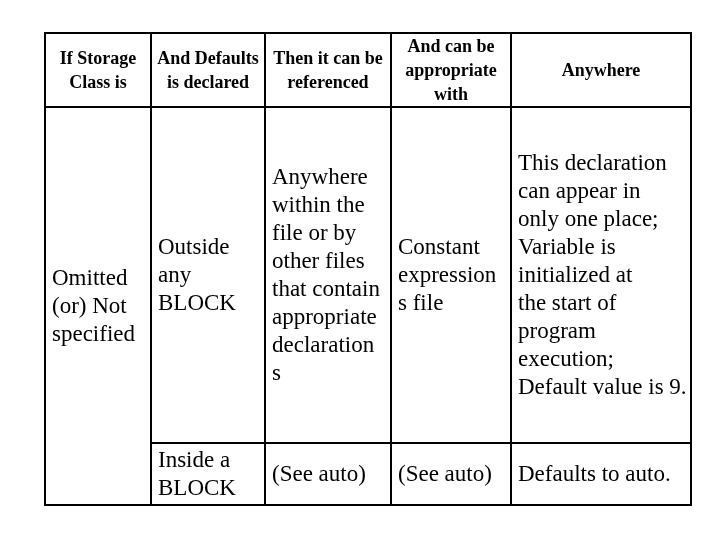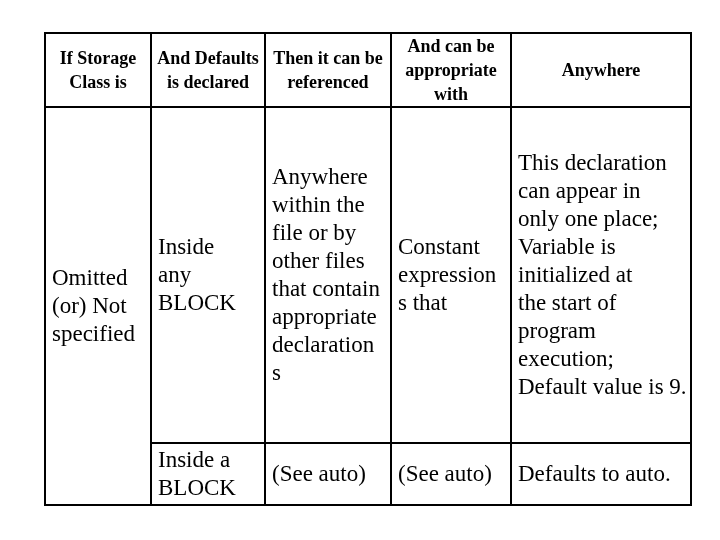--- a/index.html
+++ b/index.html
@@ -83,34 +83,34 @@
 referenced</th>
       <th>And can be
 appropriate
 with</th>
       <th>Anywhere</th>
     </tr>
     <tr class="row-outside">
       <td class="cell-storage" rowspan="2">Omitted
 (or) Not
 specified</td>
-      <td>Inside
+      <td>Outside
 any
 BLOCK</td>
       <td>Anywhere
 within the
 file or by
 other files
 that contain
 appropriate
 declaration
 s</td>
       <td>Constant
 expression
-s that</td>
+s file</td>
       <td class="cell-comments-big">This declaration
 can appear in
 only one place;
 Variable is
 initialized at
 the start of
 program
 execution;
 Default value is 9.</td>
     </tr>

